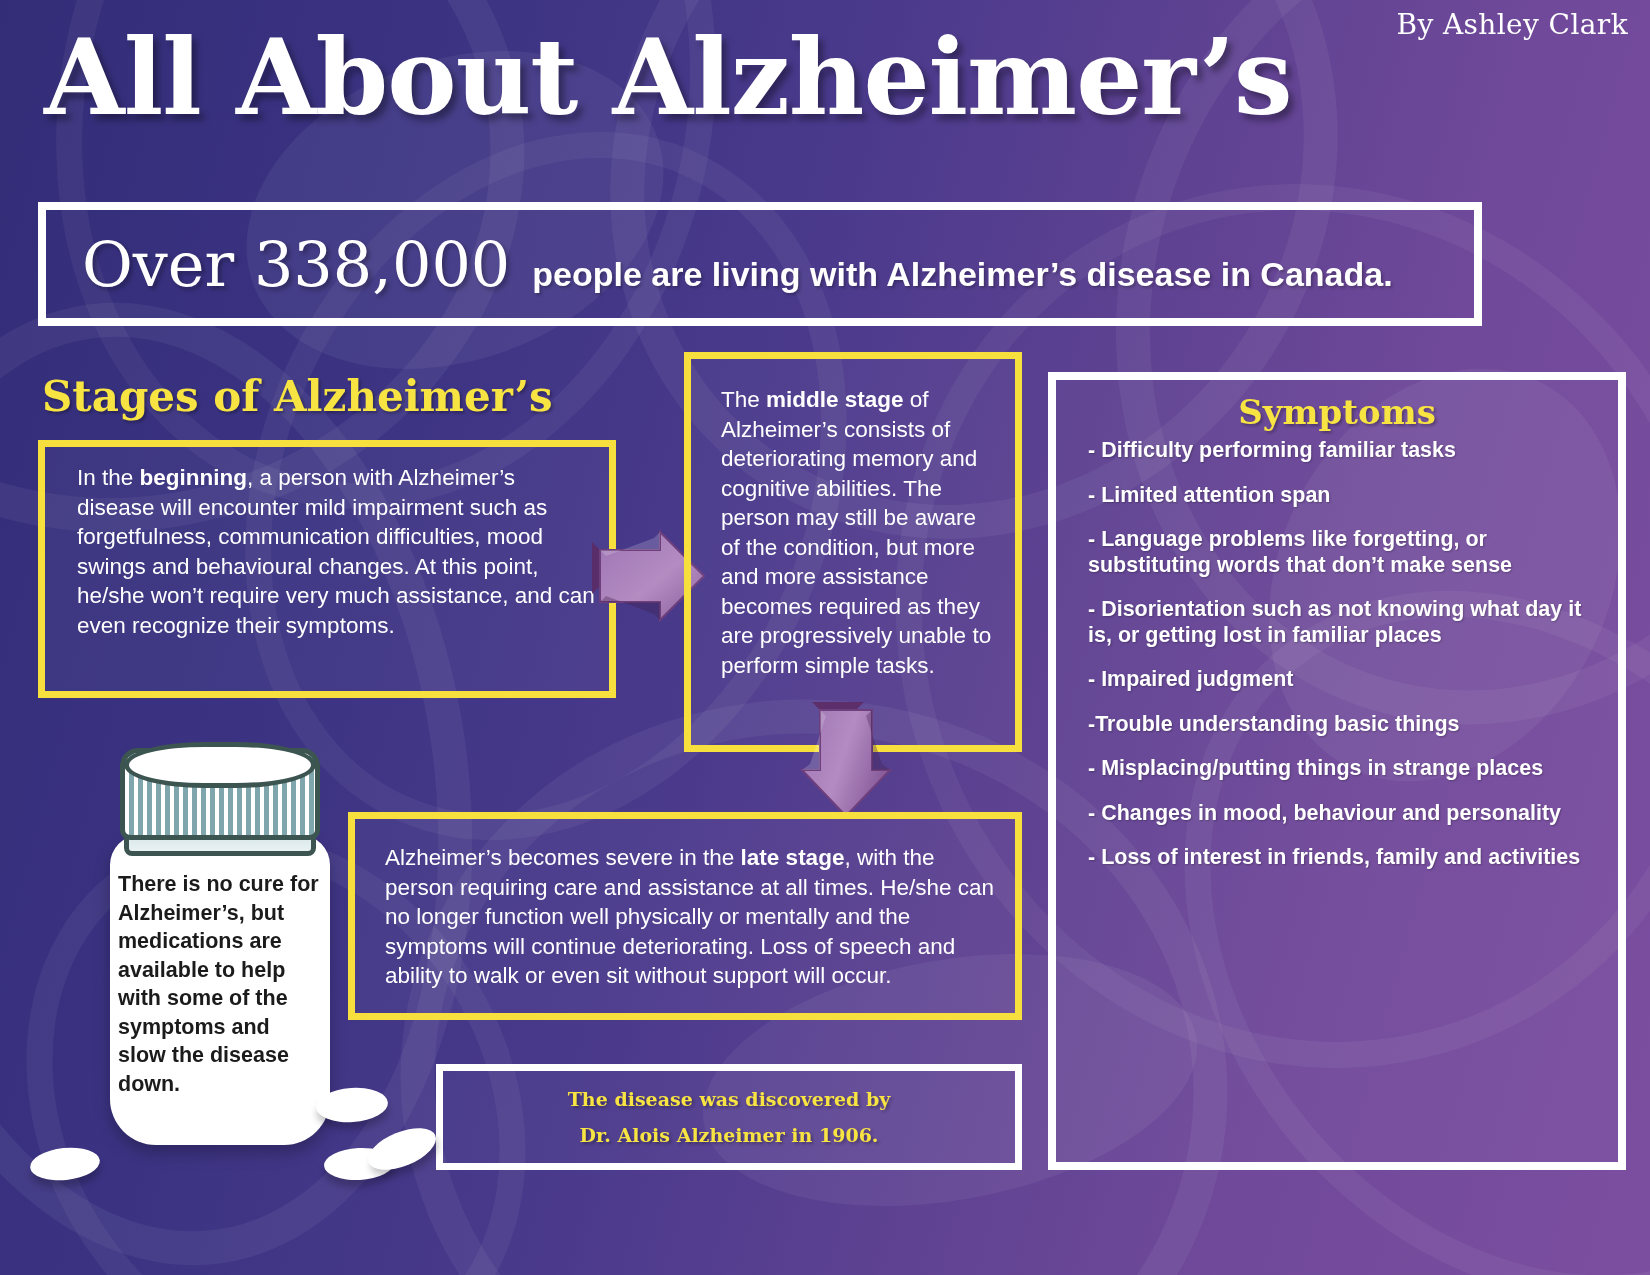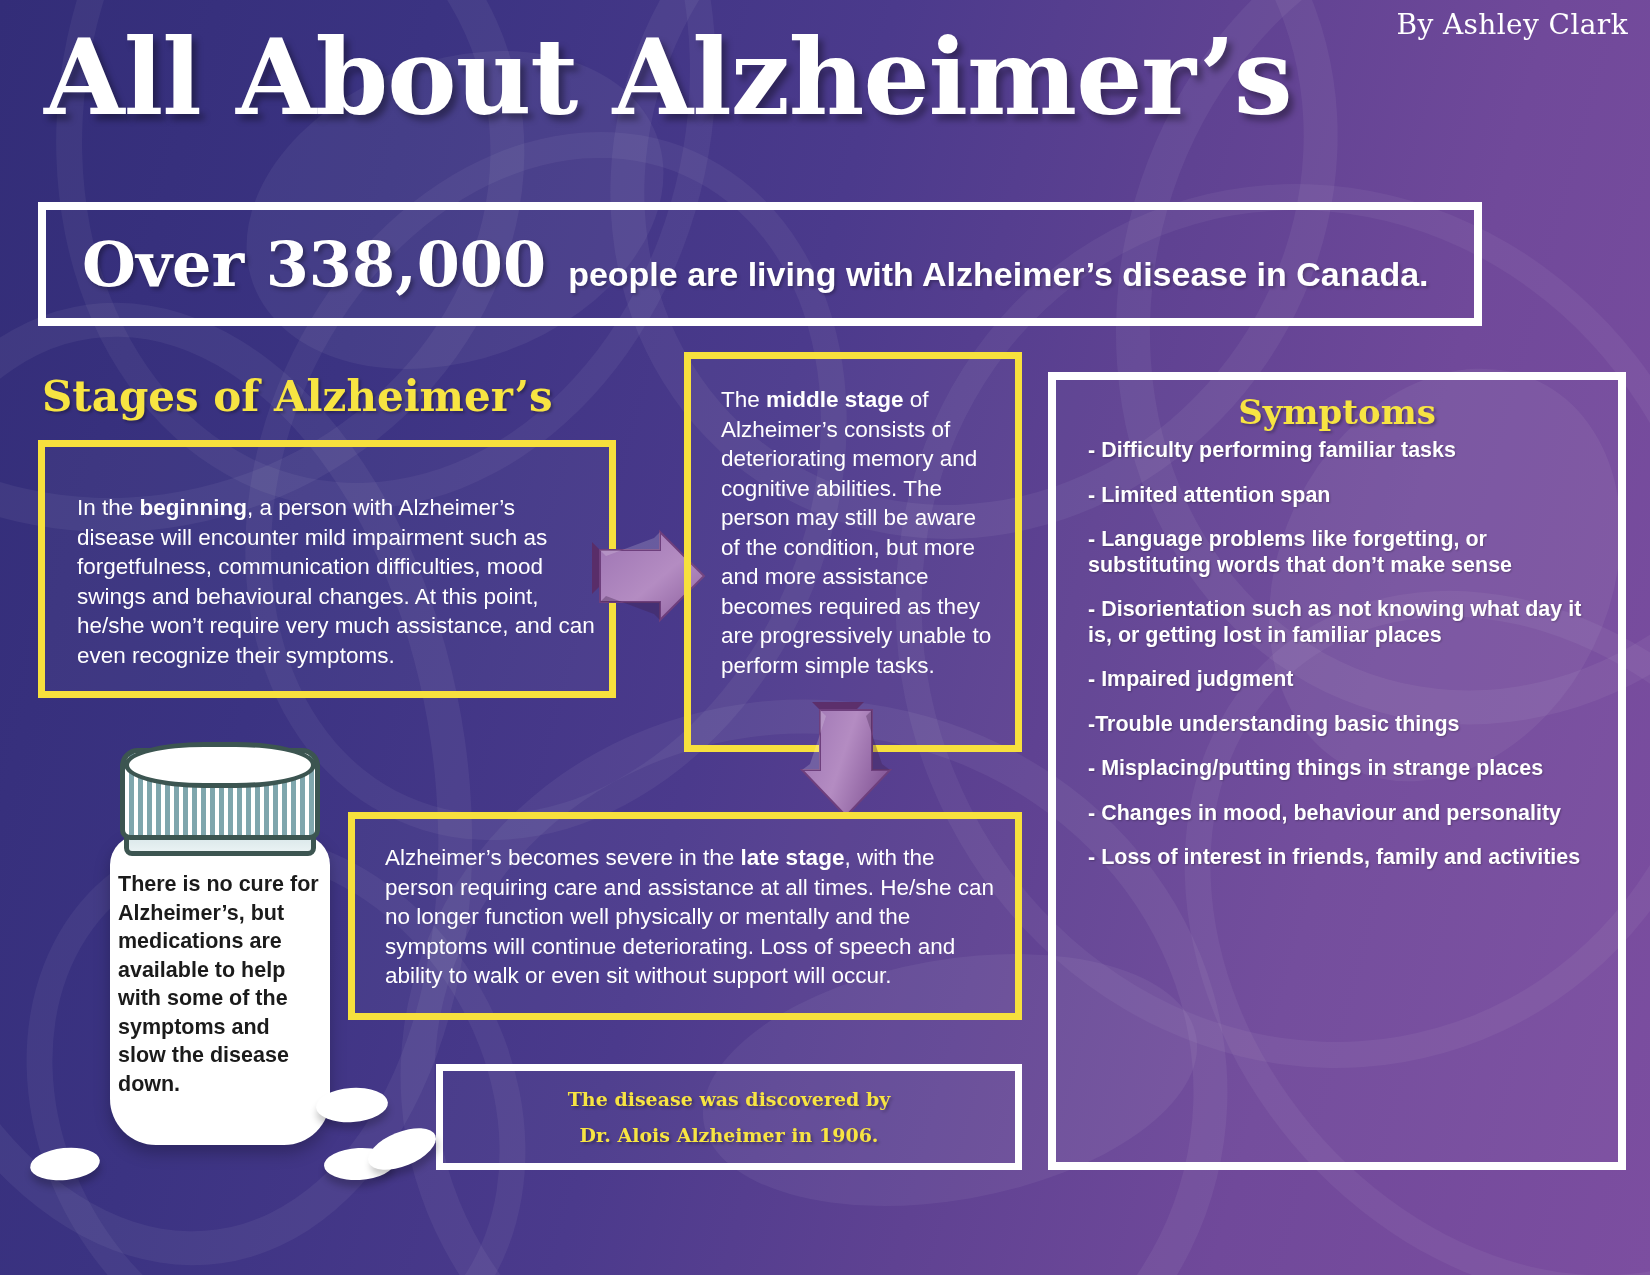--- a/index.html
+++ b/index.html
@@ -37,21 +37,21 @@
     font-size:24px;color:#f2ec6a;letter-spacing:.2px;white-space:nowrap;
   }
   
   .stat-banner{
     position:absolute;left:38px;top:202px;width:1444px;height:124px;
     border:8px solid #ffffff;box-sizing:border-box;
     display:flex;align-items:center;
   }
   .stat-inner{display:flex;align-items:baseline;padding-left:36px;white-space:nowrap;}
   .stat-big{
-    font-family:"DejaVu Serif", serif;font-weight:bold;font-size:62px;color:#ffffff;
+    font-family:"DejaVu Serif", serif;font-weight:normal;font-size:62px;color:#ffffff;
     text-shadow:3px 3px 4px rgba(0,0,0,.3);letter-spacing:0px;text-align:center;
   }
   .stat-rest{
     font-family:"Liberation Sans", sans-serif;font-weight:bold;font-size:34px;color:#ffffff;
     margin-left:22px;text-shadow:2px 2px 3px rgba(0,0,0,.25);
   }
   
   .stages-head{
     position:absolute;left:42px;top:372px;
     font-family:"DejaVu Serif", serif;font-weight:bold;font-size:42px;color:#f7e442;
@@ -60,21 +60,21 @@
   
   .ybox{
     position:absolute;border:7px solid #f7e03d;box-sizing:border-box;
     background:rgba(255,255,255,0.035);
   }
   .ybox p{
     margin:0;color:#ffffff;font-family:"Liberation Sans", sans-serif;
   }
   .ybox b{font-weight:bold;color:#ffffff;}
   #box-early{left:38px;top:440px;width:578px;height:258px;}
-  #box-early .txt{padding:46px 14px 0 32px;font-size:22.5px;line-height:29.5px;}
+  #box-early .txt{padding:16px 14px 0 32px;font-size:22.5px;line-height:29.5px;}
   #box-middle{left:684px;top:352px;width:338px;height:400px;}
   #box-middle .txt{padding:26px 20px 0 30px;font-size:22.5px;line-height:29.5px;}
   #box-late{left:348px;top:812px;width:674px;height:208px;}
   #box-late .txt{padding:24px 20px 0 30px;font-size:22.5px;line-height:29.5px;}
 
   
   .arrow{position:absolute;}
   
   .symptoms-panel{
     position:absolute;left:1048px;top:372px;width:578px;height:798px;

